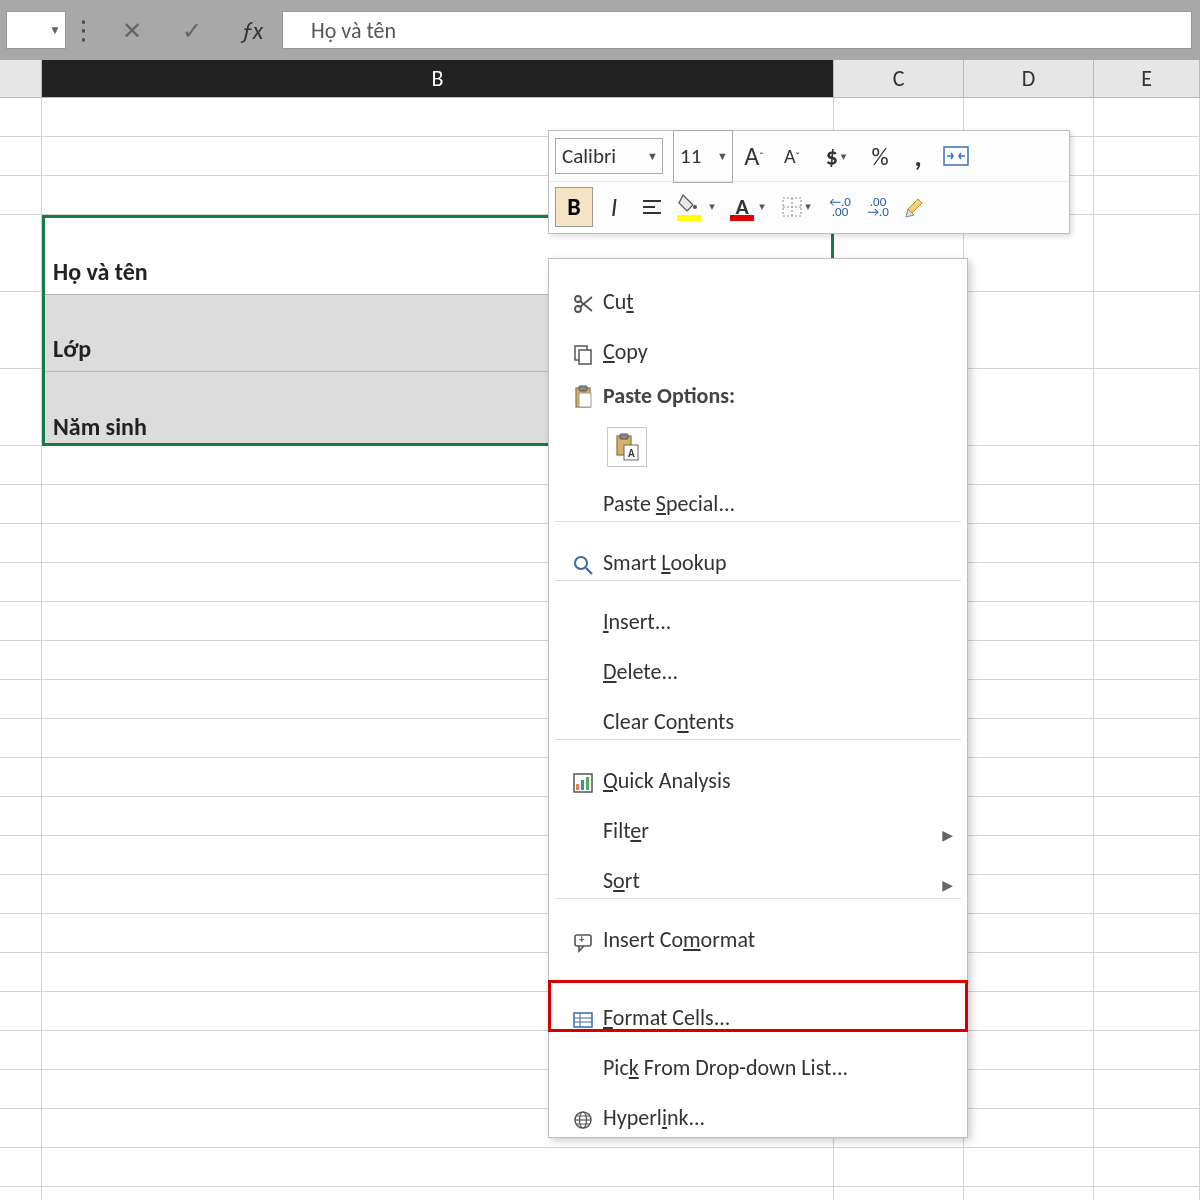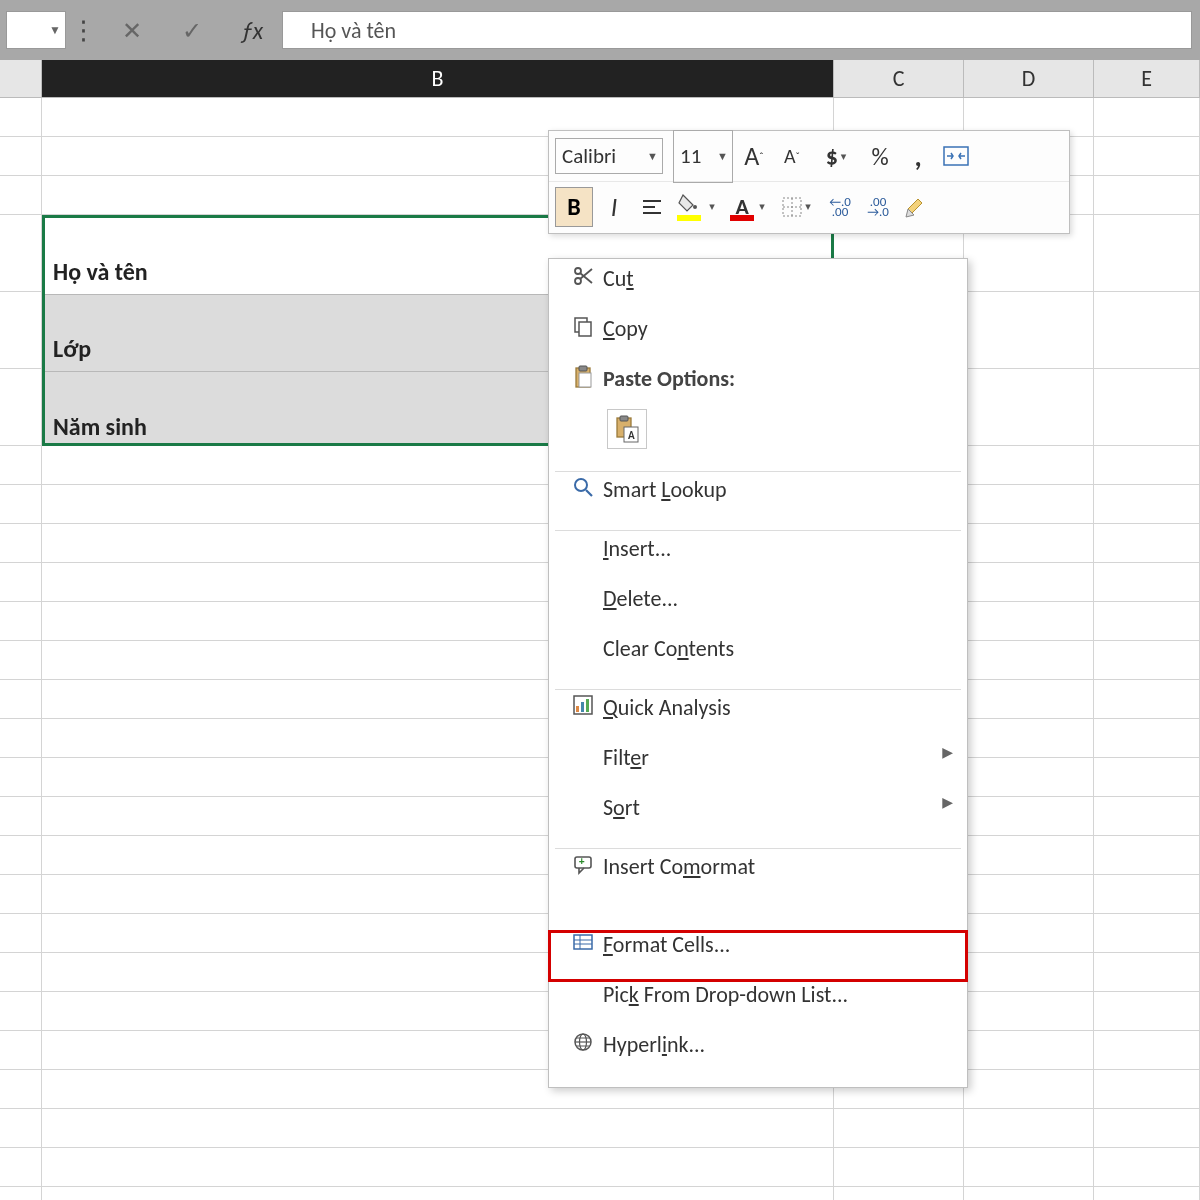--- a/index.html
+++ b/index.html
@@ -146,21 +146,21 @@
   top: 258px;
   width: 420px;
   background: #fff;
   border: 1px solid #bfbfbf;
   box-shadow: 3px 3px 8px rgba(0,0,0,0.2);
   z-index: 18;
   padding: 6px 0;
 }
 .cm-item {
   display: flex;
-  align-items: flex-start;
+  align-items: flex-end;
   height: 50px;
   padding: 0 14px;
   font-size: 22px;
   color: #333;
   position: relative;
 }
 .cm-item.paste-opts { height: 44px; color: #444; font-weight: 600; }
 .cm-item.paste-icon-row { height: 58px; padding-left: 58px; }
 .cm-icon { width: 40px; display: flex; align-items: center; justify-content: center; font-size: 22px; }
 .cm-label { flex: 1; }
@@ -525,20 +525,24 @@
   <div class="cm-item paste-icon-row">
     <div class="paste-btn">
       <svg width="26" height="28" viewBox="0 0 26 28">
           <rect x="3" y="3" width="14" height="19" fill="#d8b06b" stroke="#9a7a3a" stroke-width="1.3"></rect>
           <rect x="6" y="1" width="8" height="5" rx="1" fill="#888" stroke="#555"></rect>
           <rect x="10" y="12" width="14" height="15" fill="#fff" stroke="#666"></rect>
           <text x="14" y="24" font-size="11" fill="#333" font-weight="bold">A</text>
         </svg>
     </div>
   </div>
+  <div class="cm-item">
+    <div class="cm-icon"></div>
+    <div class="cm-label"><span>Paste </span><u>S</u><span>pecial...</span></div>
+  </div>
   <div class="cm-sep"></div>
   <div class="cm-item">
     <div class="cm-icon">
       <svg width="22" height="22" viewBox="0 0 22 22">
           <circle cx="9" cy="9" r="6" fill="none" stroke="#3a6aa8" stroke-width="2"></circle>
           <line x1="14" y1="14" x2="20" y2="20" stroke="#3a6aa8" stroke-width="2.2"></line>
         </svg>
     </div>
     <div class="cm-label"><span>Smart </span><u>L</u><span>ookup</span></div>
   </div>

